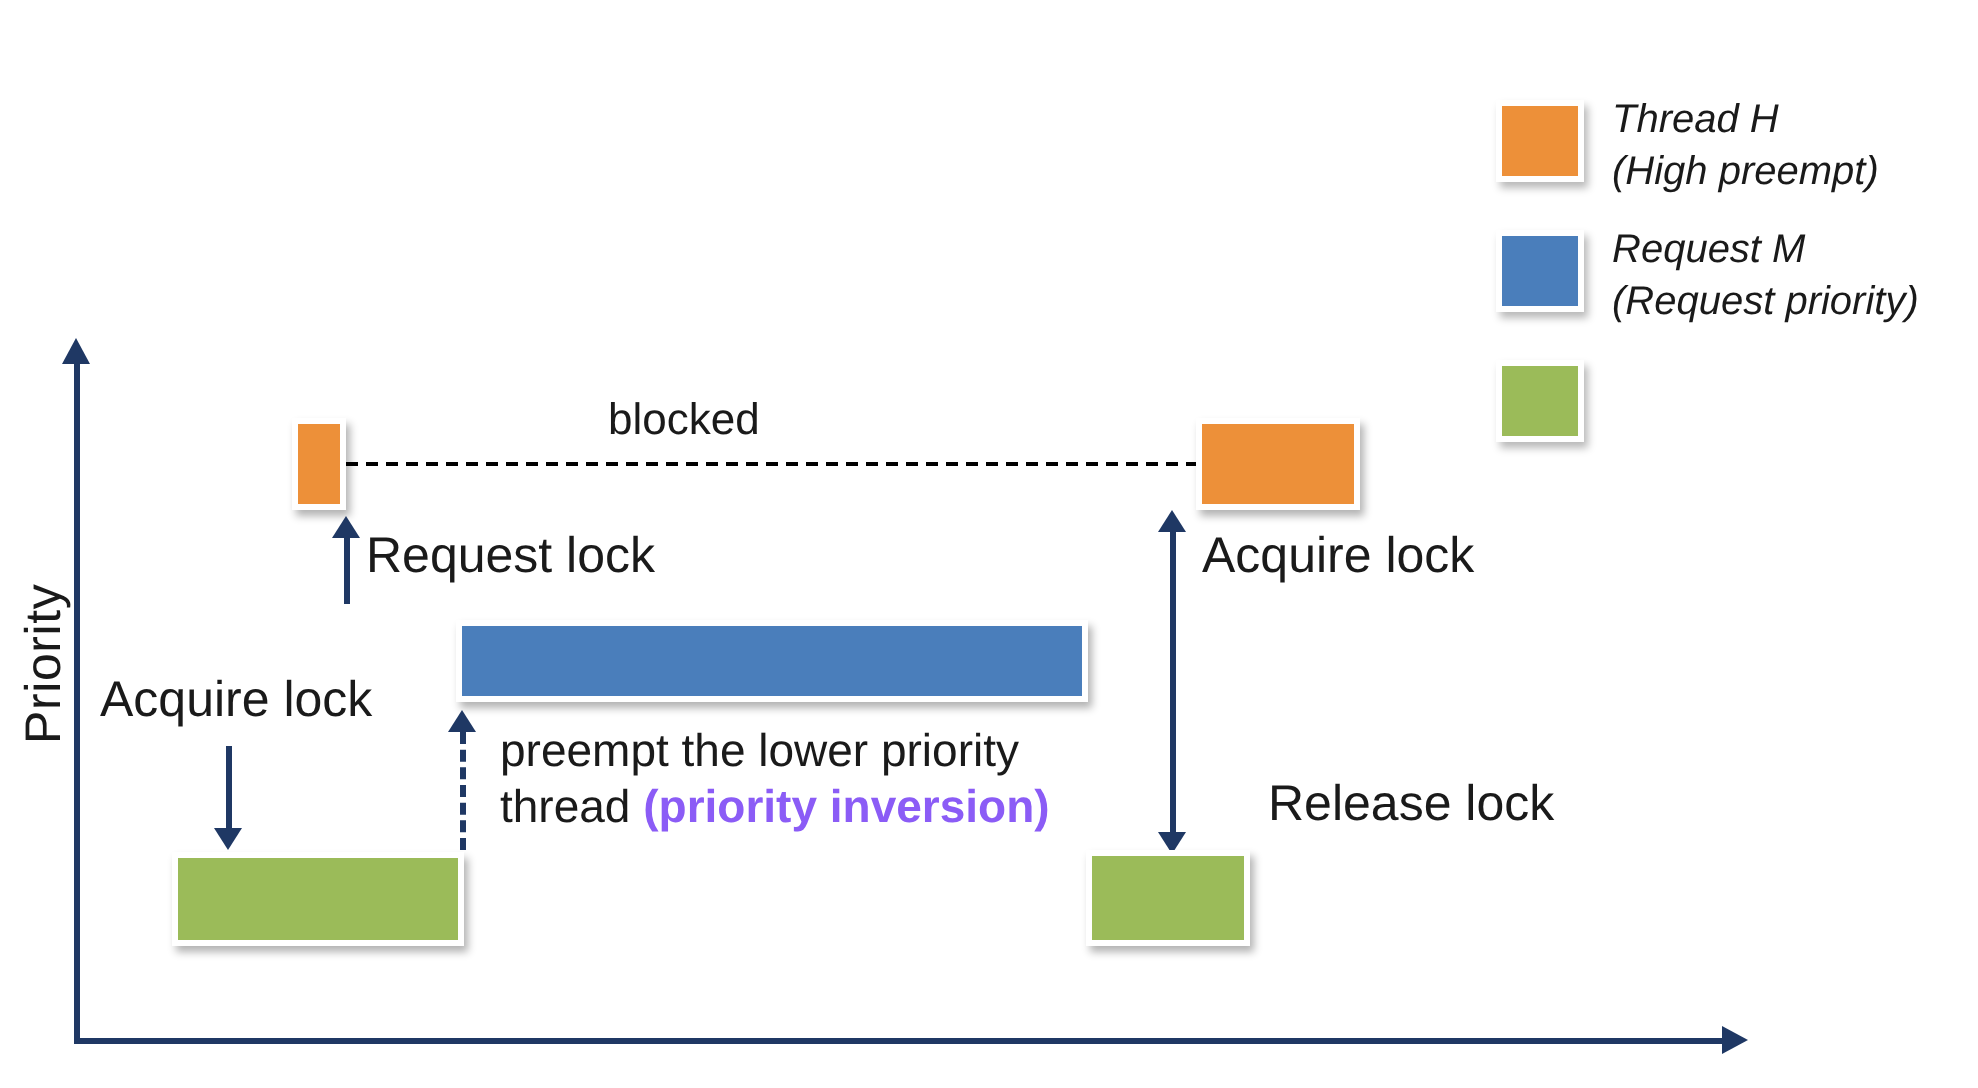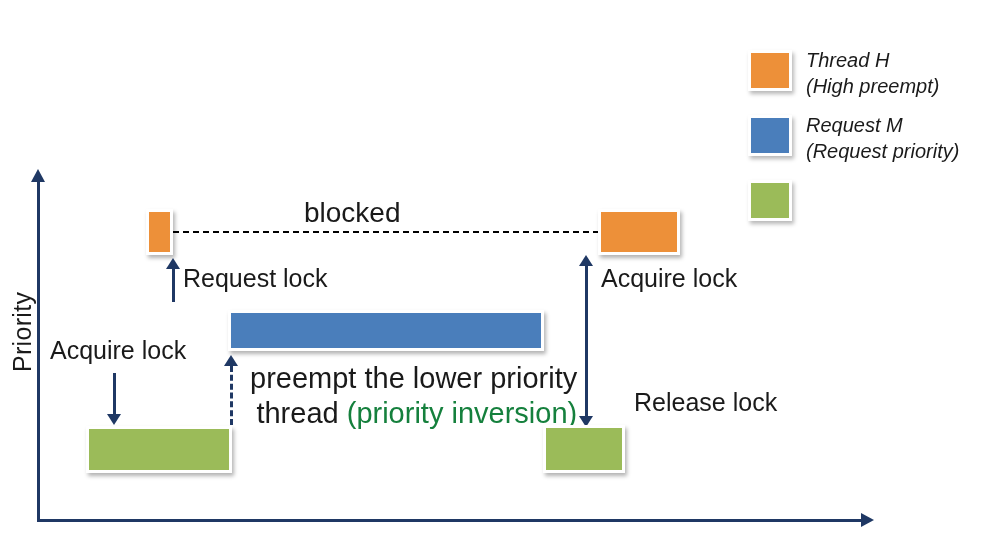--- a/index.html
+++ b/index.html
@@ -89,23 +89,23 @@
     border-top: 11px solid #1f3864;
   }
 
   
   .lbl {
     position: absolute;
     white-space: nowrap;
     color: #1a1a1a;
   }
   .lbl-lg   { font-size: 25px; }
-  .lbl-md   { font-size: 29px; text-align: right; }
-  .lbl-blocked { font-size: 28px; color: #1a1a1a; }
-  .red { color: #15803d; }
+  .lbl-md   { font-size: 23px; }
+  .lbl-blocked { font-size: 22px; color: #1a1a1a; }
+  .red { color: #8b5cf6; font-weight: bold; }
 
   .two-line { line-height: 1.22; }
 
   
   #legend {
     position: absolute;
     left: 748px;
     top: 48px;
     width: 235px;
   }

